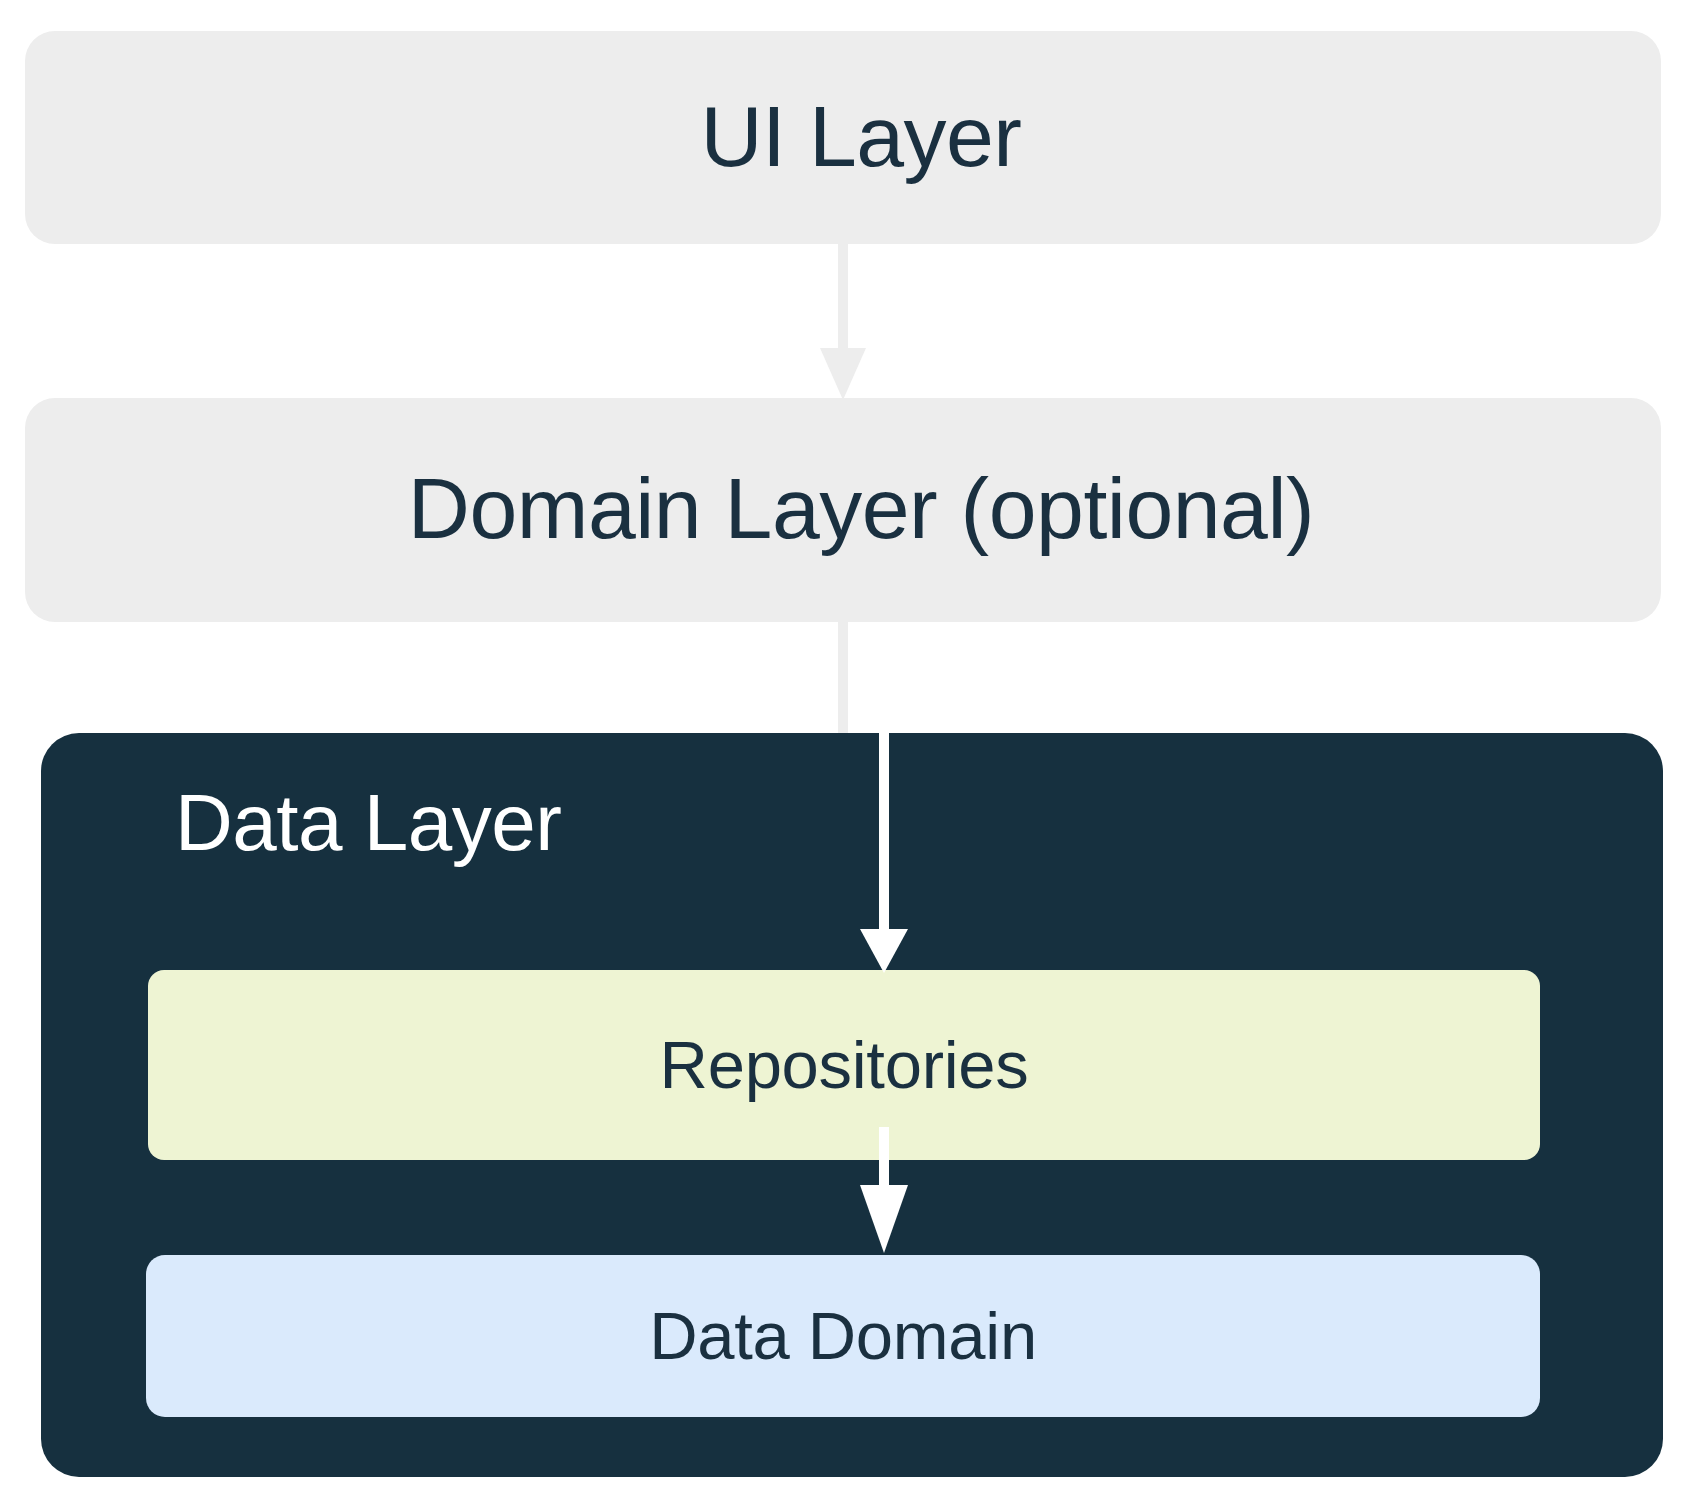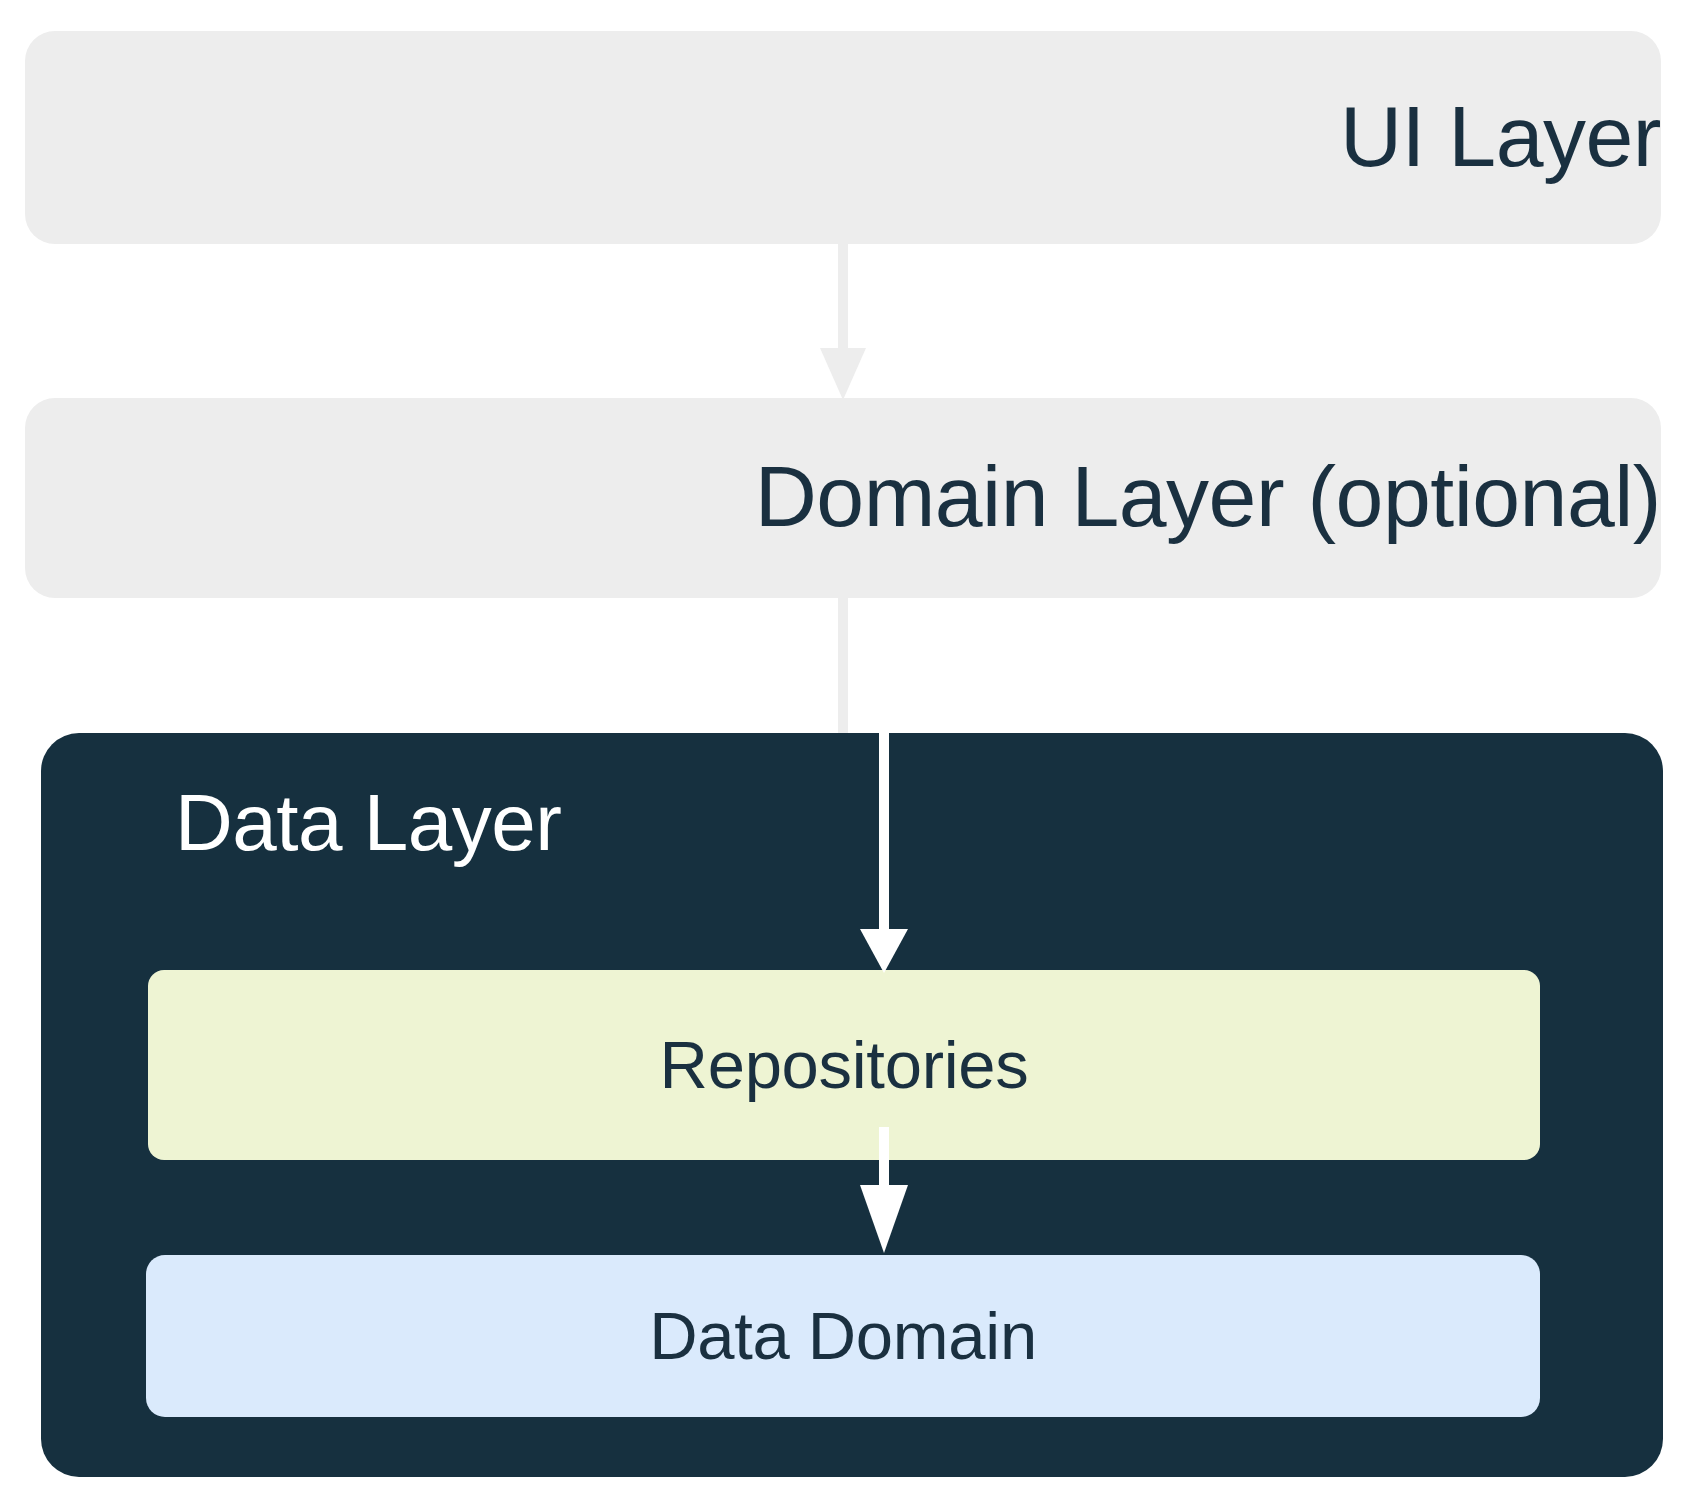--- a/index.html
+++ b/index.html
@@ -19,21 +19,21 @@
     background: #ffffff;
     overflow: hidden;
   }
 
   
   .layer-box {
     position: absolute;
     box-sizing: border-box;
     display: flex;
     align-items: center;
-    justify-content: flex-end;
+    justify-content: center;
     text-align: center;
     white-space: nowrap;
     line-height: 1;
     padding-left: 36px;
   }
 
   
   #ui-layer-box {
     left: 25px;
     top: 31px;
@@ -50,21 +50,21 @@
     letter-spacing: -0.5px;
     position: relative;
     top: -2px;
   }
 
   
   #domain-layer-box {
     left: 25px;
     top: 398px;
     width: 1636px;
-    height: 200px;
+    height: 224px;
     background: #ededed;
     border-radius: 30px;
     z-index: 2;
   }
   #domain-layer-box .layer-title {
     font-size: 86px;
     font-weight: 400;
     color: #1a3040;
     letter-spacing: -0.5px;
     position: relative;

